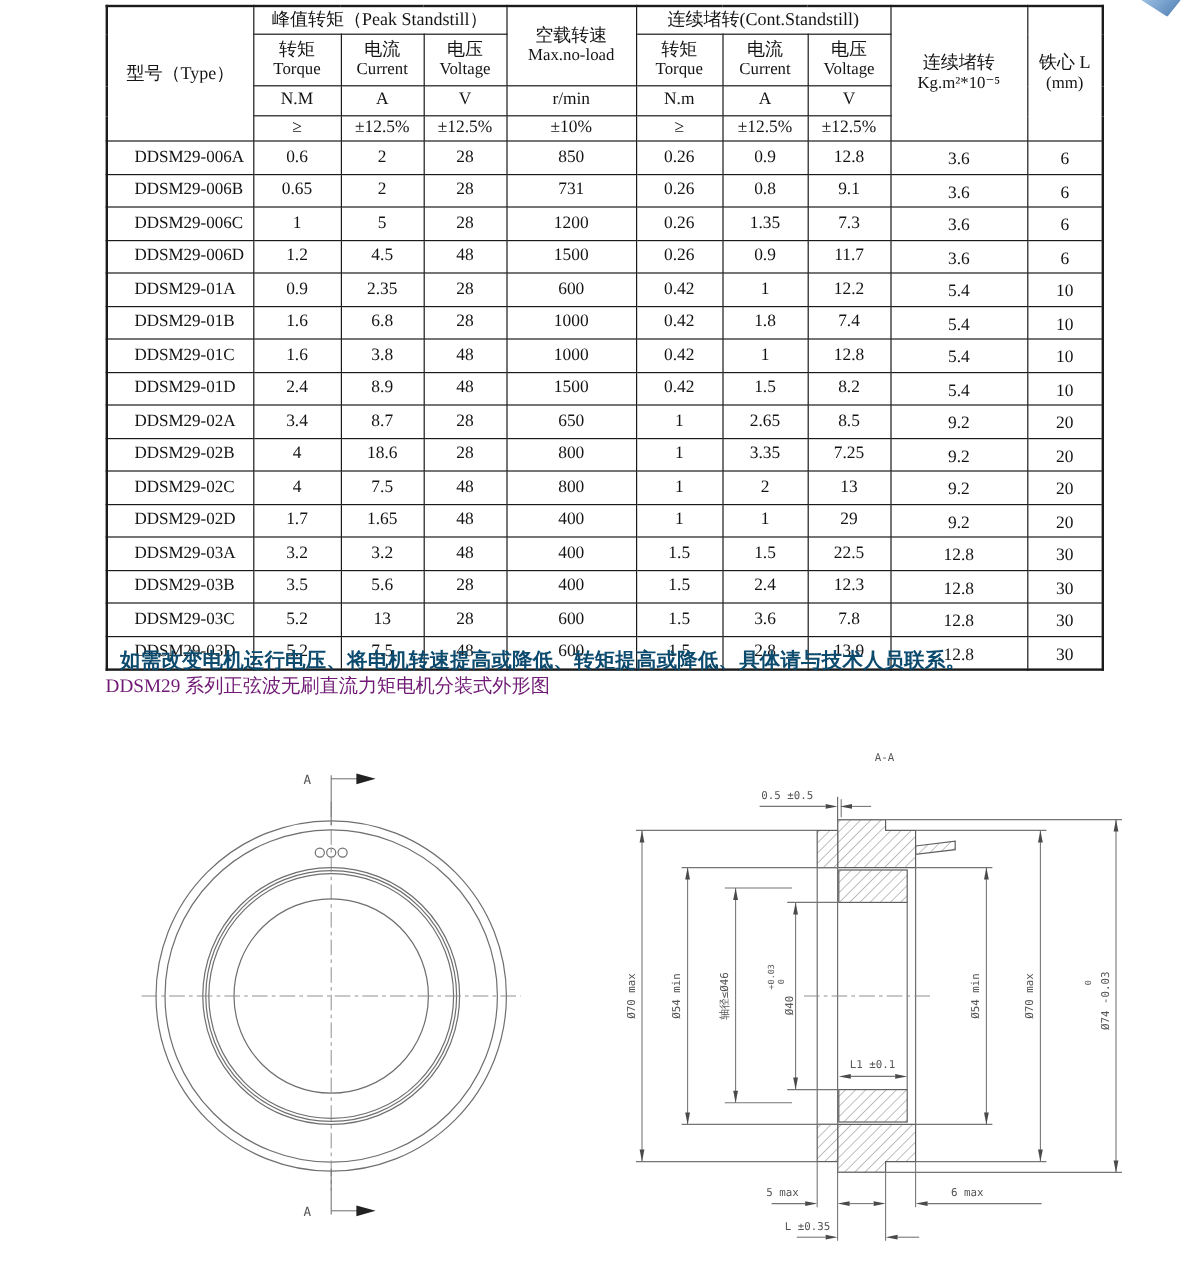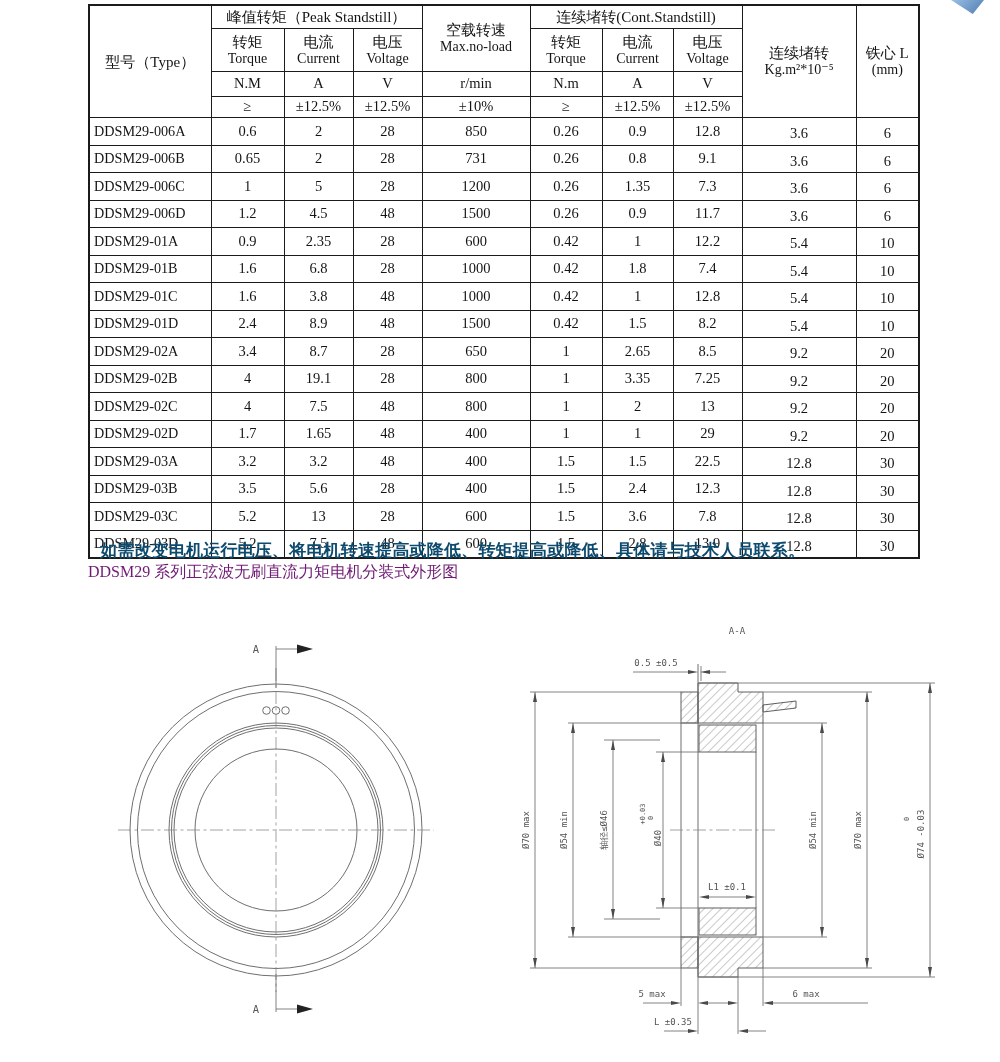--- a/index.html
+++ b/index.html
@@ -16,21 +16,21 @@
     table-layout:fixed;border:2px solid #1b1b1b;}
   .spec-table td{border:1.4px solid #1b1b1b;text-align:center;vertical-align:middle;
     padding:0;overflow:hidden;font-size:14.5px;line-height:1.2;}
   .spec-table tr.h1 td{height:22px;font-size:15px;}
   .spec-table tr.h2 td{height:42px;text-align:center;}
   .spec-table tr.h3 td{height:24px;margin-left:29px;}
   .spec-table tr.h4 td{height:20px;}
   .spec-table .cn{font-size:15px;}
   .spec-table .en{font-size:14px;}
   .spec-table tbody td{height:24.5px;}
-  .spec-table td.c-type{text-align:left;padding-left:4px;font-size:14.2px;}
+  .spec-table td.c-type{text-align:left;padding-left:22px;font-size:14.2px;}
   .spec-table td.c-low{vertical-align:bottom;padding-bottom:2px;}
 
   .note{position:absolute;left:100px;top:539px;width:880px;font-size:17px;font-weight:bold;
     letter-spacing:0.2px;white-space:nowrap;}
   .caption{position:absolute;left:88px;top:562px;font-size:16px;color:#701a75;}
 
   
   svg text{fill:#555;font-family:"DejaVu Sans Mono","Liberation Mono",monospace;}
   .dl{stroke:#6f6f6f;stroke-width:1;fill:none;}
   .blk{stroke:#5f5f5f;stroke-width:1;fill:url(#hatch);}
@@ -230,21 +230,21 @@
           <td>650</td>
           <td>1</td>
           <td>2.65</td>
           <td>8.5</td>
           <td class="c-low">9.2</td>
           <td class="c-low">20</td>
         </tr>
         <tr>
           <td class="c-type">DDSM29-02B</td>
           <td>4</td>
-          <td>19.1</td>
+          <td>18.6</td>
           <td>28</td>
           <td>800</td>
           <td>1</td>
           <td>3.35</td>
           <td>7.25</td>
           <td class="c-low">9.2</td>
           <td class="c-low">20</td>
         </tr>
         <tr>
           <td class="c-type">DDSM29-02C</td>

